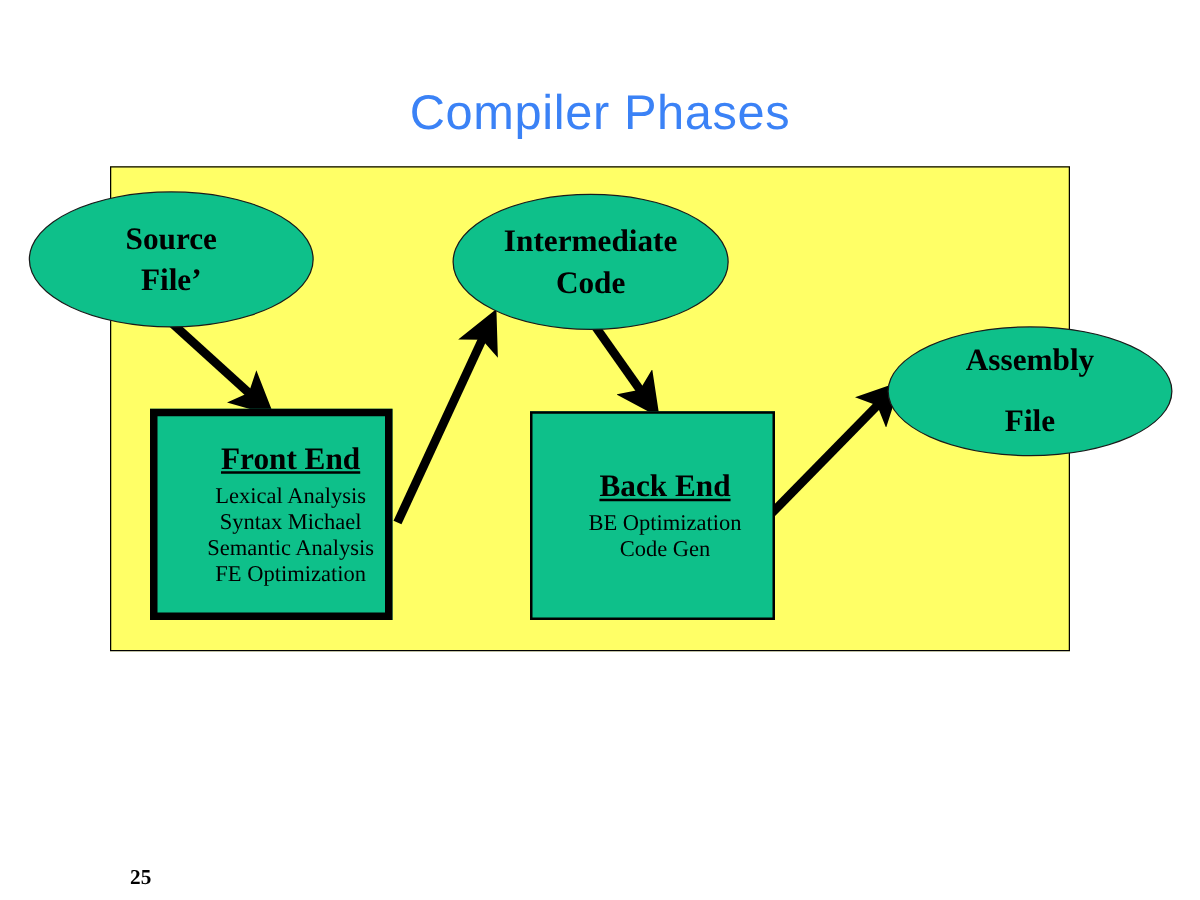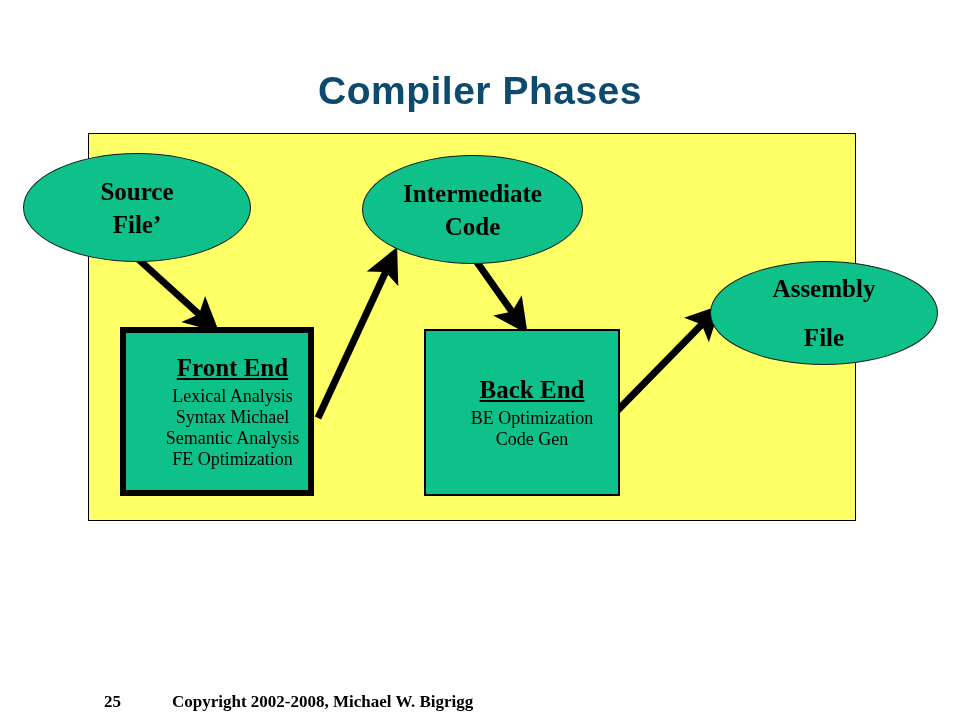--- a/index.html
+++ b/index.html
@@ -24,25 +24,25 @@
   }
 
   
   #slide-title {
     position: absolute;
     left: 0;
     top: 69px;
     width: 960px;
     text-align: center;
     font-family: "Liberation Sans", sans-serif;
-    font-weight: bold;
+    font-weight: normal;
     font-size: 39px;
     line-height: 44px;
     letter-spacing: 0.5px;
-    color: #0c4a6e;
+    color: #3b82f6;
     white-space: nowrap;
   }
 
   
   #panel {
     position: absolute;
     left: 88px;
     top: 133px;
     width: 768px;
     height: 388px;
@@ -201,16 +201,15 @@
   </div>
 
   <div class="node-box" id="box-back-end">
     <span class="box-title">Back End</span>
     <span class="box-line">BE Optimization</span>
     <span class="box-line">Code Gen</span>
   </div>
 
   <div id="footer">
     <span id="footer-page-number">25</span>
-    <span id="footer-copyright">Copyright 2002-2008, Michael W. Bigrigg</span>
   </div>
 
 </div>
 
 </body></html>

